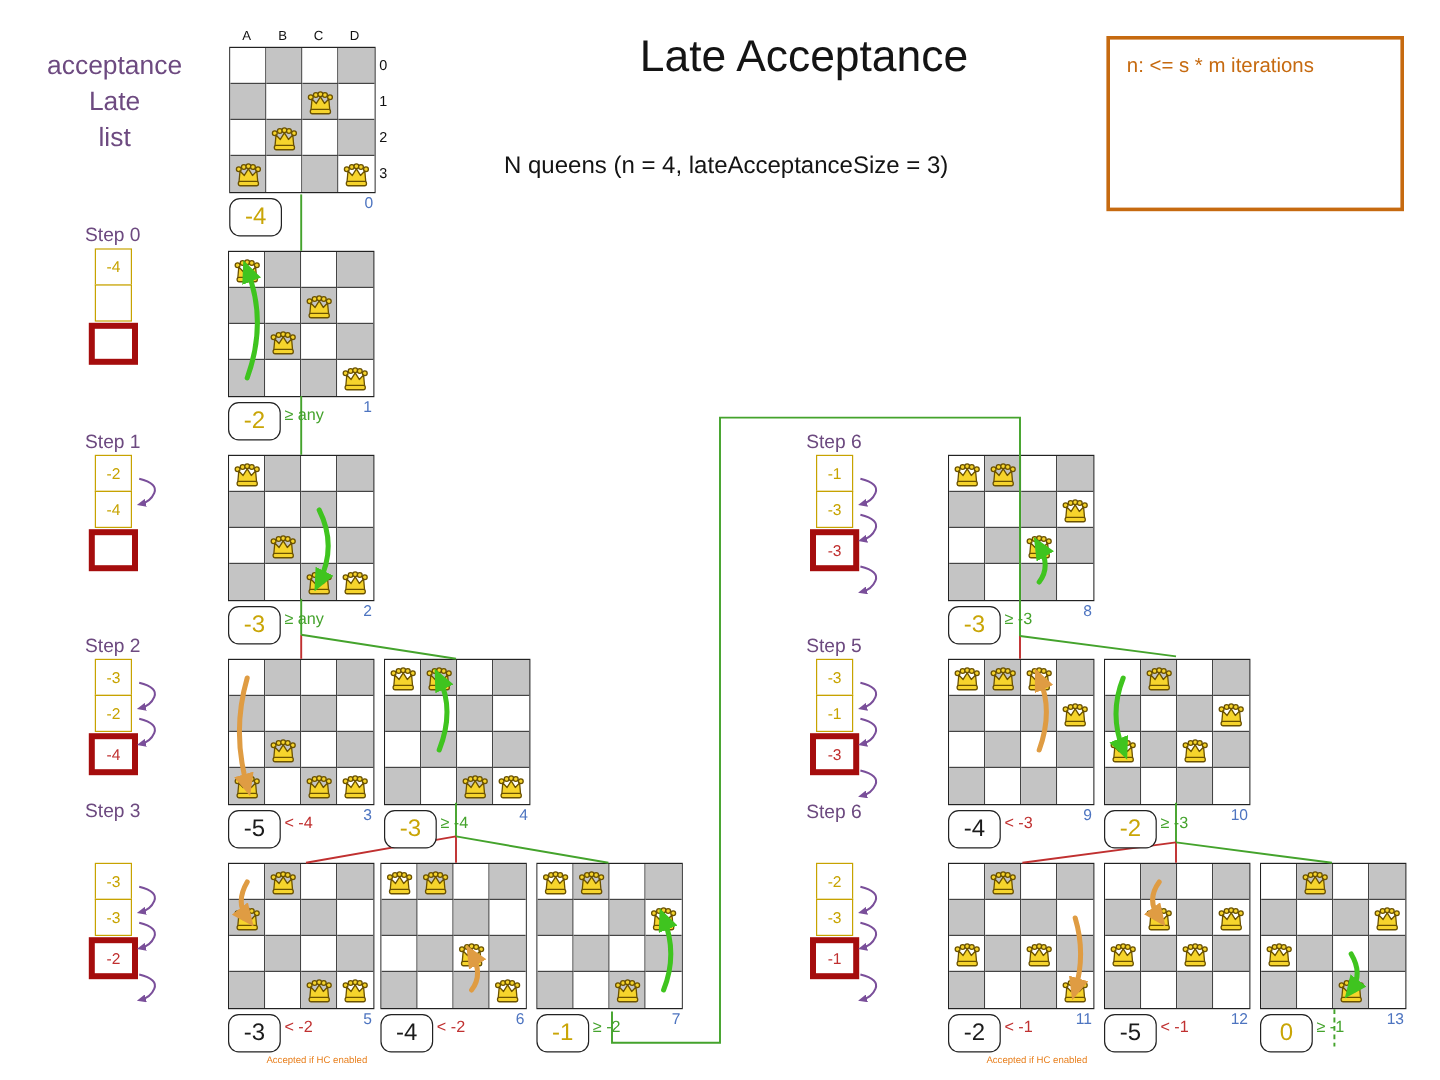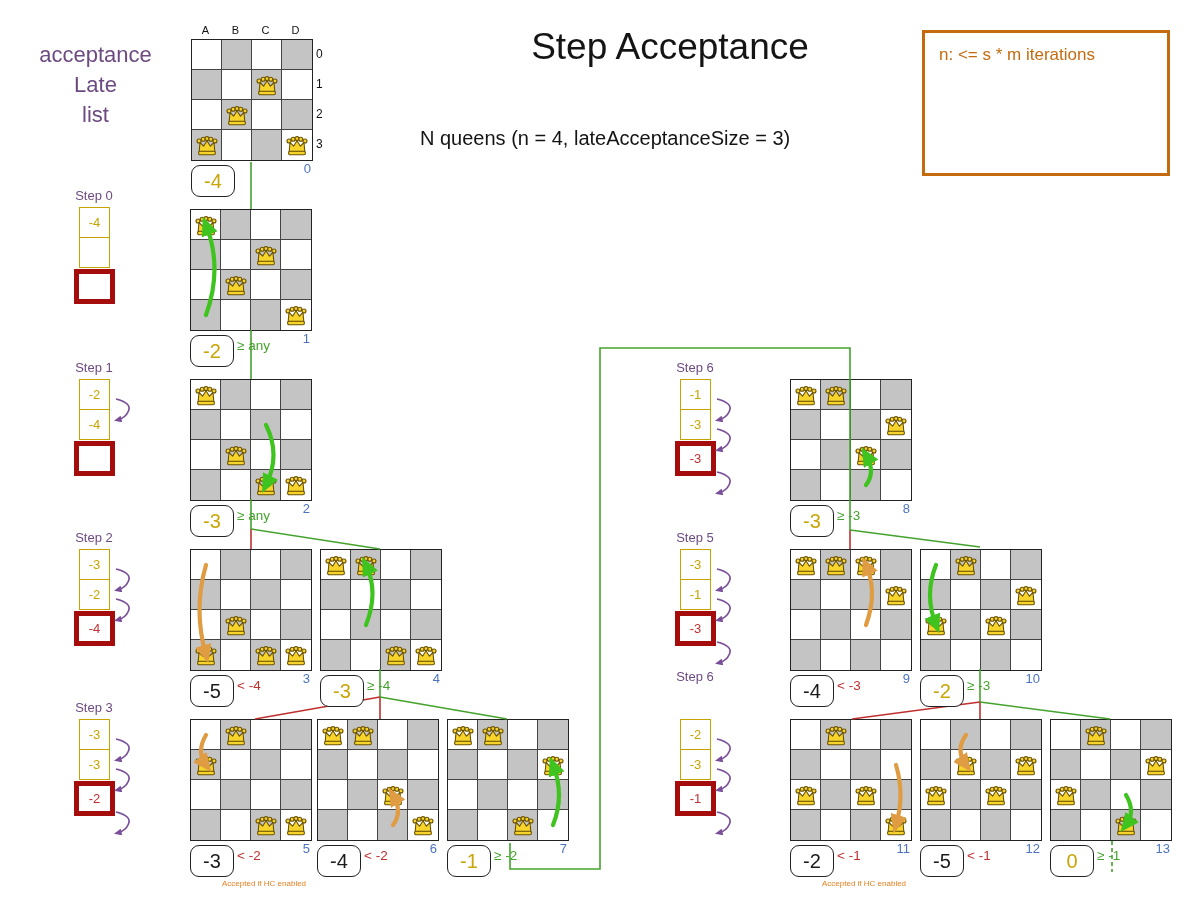--- a/index.html
+++ b/index.html
@@ -14,21 +14,21 @@
             font-size:20px;font-weight:500;z-index:4;}
   .s-gold{color:#c9a506;}
   .s-black{color:#1b1b1b;}
   .gate{position:absolute;font-size:13.5px;z-index:4;white-space:nowrap;}
   .g-green{color:#44a32c;}
   .g-red{color:#c03030;}
   .bindex{position:absolute;font-size:13px;color:#4d74c0;z-index:4;}
   .hcnote{position:absolute;font-size:8px;color:#e8801f;z-index:4;white-space:nowrap;}
   .colhead{position:absolute;font-size:11px;color:#111;text-align:center;letter-spacing:1px;}
   .rowhead{position:absolute;font-size:12px;color:#111;}
-  .steplabel{position:absolute;font-size:13px;color:#6d4a80;text-align:center;}
+  .steplabel{position:absolute;font-size:16px;color:#6d4a80;text-align:center;}
   .goldbox{position:absolute;width:31px;height:31px;box-sizing:border-box;border:1.6px solid #c7a300;
            background:#fff;display:flex;align-items:center;justify-content:center;
            font-size:13px;color:#c7a300;z-index:2;}
   .redbox{position:absolute;width:41px;height:35px;box-sizing:border-box;border:5px solid #a50d0d;
           background:#fff;display:flex;align-items:center;justify-content:center;
           font-size:13px;z-index:2;}
   .page-title{position:absolute;left:440px;top:26px;width:460px;text-align:center;
               font-size:37px;color:#141414;}
   .page-subtitle{position:absolute;left:420px;top:127px;width:520px;text-align:left;
                  font-size:20px;color:#141414;}
@@ -65,21 +65,21 @@
     </marker>
   </defs>
 </svg>
 
 <div id="stage">
   <div class="sidebar-label">
     <div>acceptance</div>
     <div>Late</div>
     <div>list</div>
   </div>
-  <div class="page-title">Step Acceptance</div>
+  <div class="page-title">Late Acceptance</div>
   <div class="page-subtitle">N queens (n = 4, lateAcceptanceSize = 3)</div>
   <div class="notebox">
     <div class="ntext">n: &lt;= s * m iterations</div>
   </div>
 <div class="board" style="position: absolute; left: 191px; top: 39px;">
       <div class="cell white" style="position: absolute; left: 0px; top: 0px; border-right: 1px solid rgb(68, 68, 68); border-bottom: 1px solid rgb(68, 68, 68);"></div>
       <div class="cell gray" style="position: absolute; left: 30px; top: 0px; border-right: 1px solid rgb(68, 68, 68); border-bottom: 1px solid rgb(68, 68, 68);"></div>
       <div class="cell white" style="position: absolute; left: 60px; top: 0px; border-right: 1px solid rgb(68, 68, 68); border-bottom: 1px solid rgb(68, 68, 68);"></div>
       <div class="cell gray" style="position: absolute; left: 90px; top: 0px; border-bottom: 1px solid rgb(68, 68, 68);"></div>
       <div class="cell gray" style="position: absolute; left: 0px; top: 30px; border-right: 1px solid rgb(68, 68, 68); border-bottom: 1px solid rgb(68, 68, 68);"></div>
@@ -491,21 +491,21 @@
     <div class="steplabel" style="position: absolute; left: 44px; top: 530px; width: 100px;">Step 2</div>
     <div class="goldbox" style="position: absolute; left: 79px; top: 549px;">-3</div>
     <div class="goldbox" style="position: absolute; left: 79px; top: 579px;">-2</div>
     <div class="redbox" style="position: absolute; left: 74px; top: 611px; color: rgb(192, 48, 48);">-4</div>
     <svg width="22" height="28" style="position: absolute; left: 112px; top: 566px; z-index: 2;">
       <path d="M4 3 Q20 7 16.5 15 Q13.5 22 5.5 24" fill="none" stroke="#7a4f9a" stroke-width="1.7" marker-end="url(#ah-purple)"></path>
     </svg>
     <svg width="22" height="28" style="position: absolute; left: 112px; top: 596px; z-index: 2;">
       <path d="M4 3 Q20 7 16.5 15 Q13.5 22 5.5 24" fill="none" stroke="#7a4f9a" stroke-width="1.7" marker-end="url(#ah-purple)"></path>
     </svg>
-    <div class="steplabel" style="position: absolute; left: 44px; top: 700px; width: 100px;">Step 3</div>
+    <div class="steplabel" style="position: absolute; left: 44px; top: 668px; width: 100px;">Step 3</div>
     <div class="goldbox" style="position: absolute; left: 79px; top: 719px;">-3</div>
     <div class="goldbox" style="position: absolute; left: 79px; top: 749px;">-3</div>
     <div class="redbox" style="position: absolute; left: 74px; top: 781px; color: rgb(192, 48, 48);">-2</div>
     <svg width="22" height="28" style="position: absolute; left: 112px; top: 736px; z-index: 2;">
       <path d="M4 3 Q20 7 16.5 15 Q13.5 22 5.5 24" fill="none" stroke="#7a4f9a" stroke-width="1.7" marker-end="url(#ah-purple)"></path>
     </svg>
     <svg width="22" height="28" style="position: absolute; left: 112px; top: 766px; z-index: 2;">
       <path d="M4 3 Q20 7 16.5 15 Q13.5 22 5.5 24" fill="none" stroke="#7a4f9a" stroke-width="1.7" marker-end="url(#ah-purple)"></path>
     </svg>
     <svg width="22" height="28" style="position: absolute; left: 112px; top: 809px; z-index: 2;">

